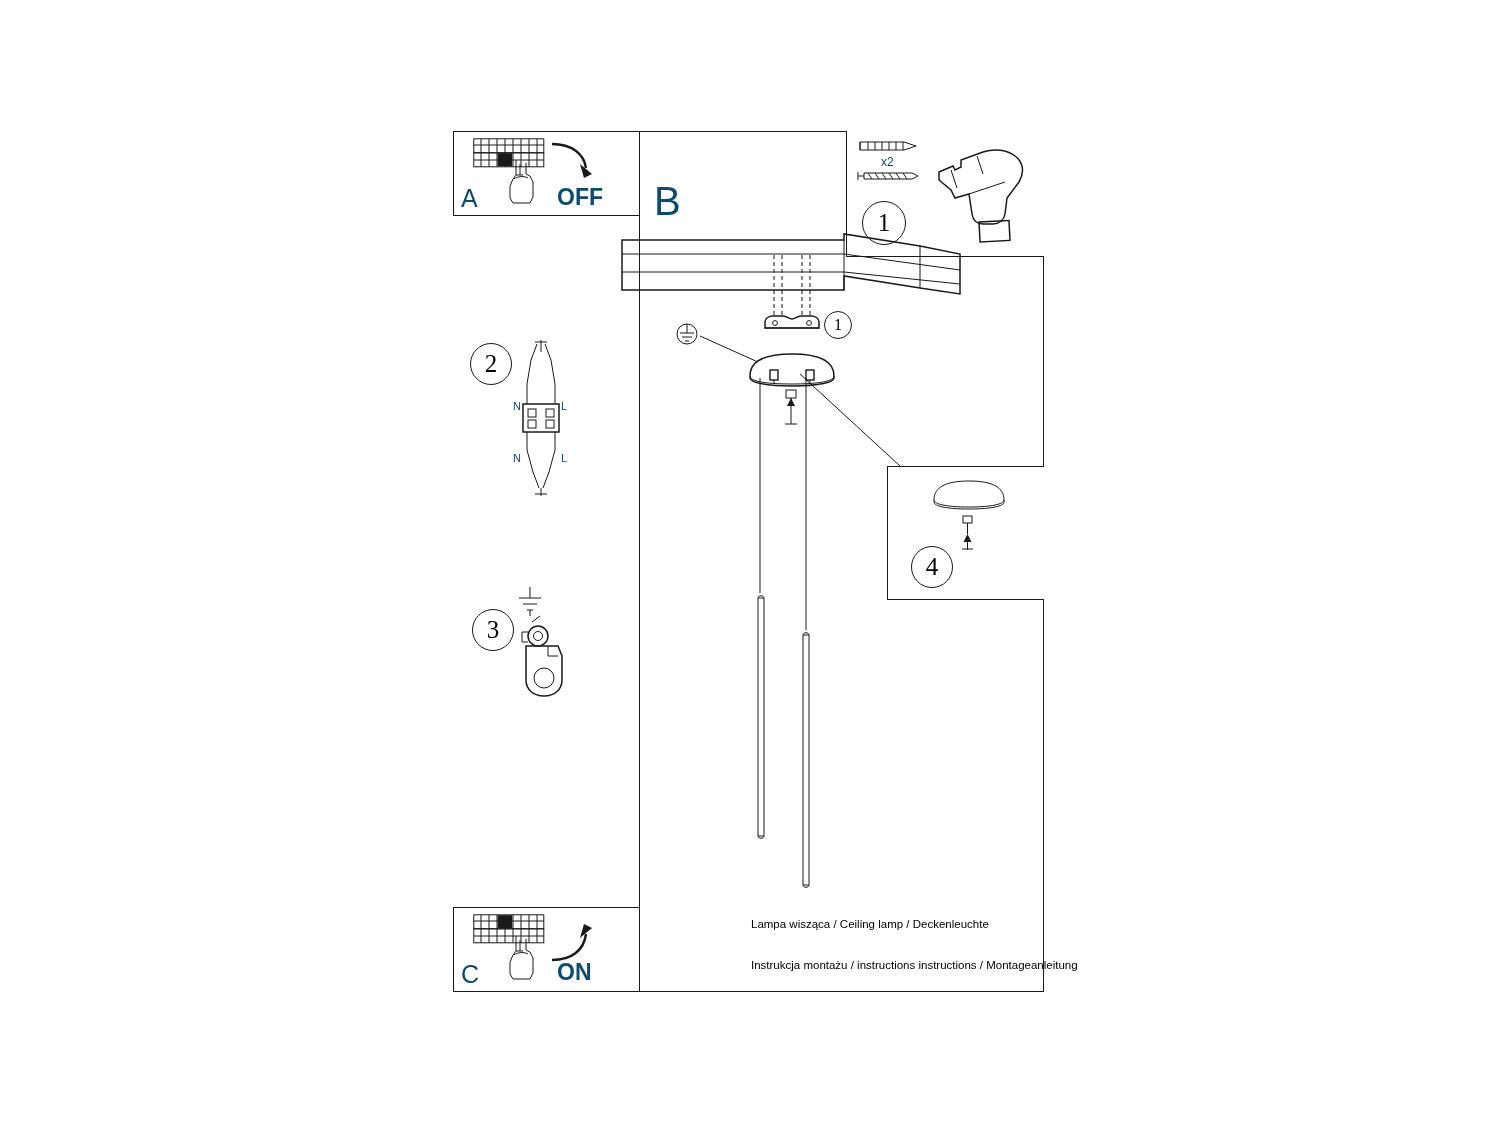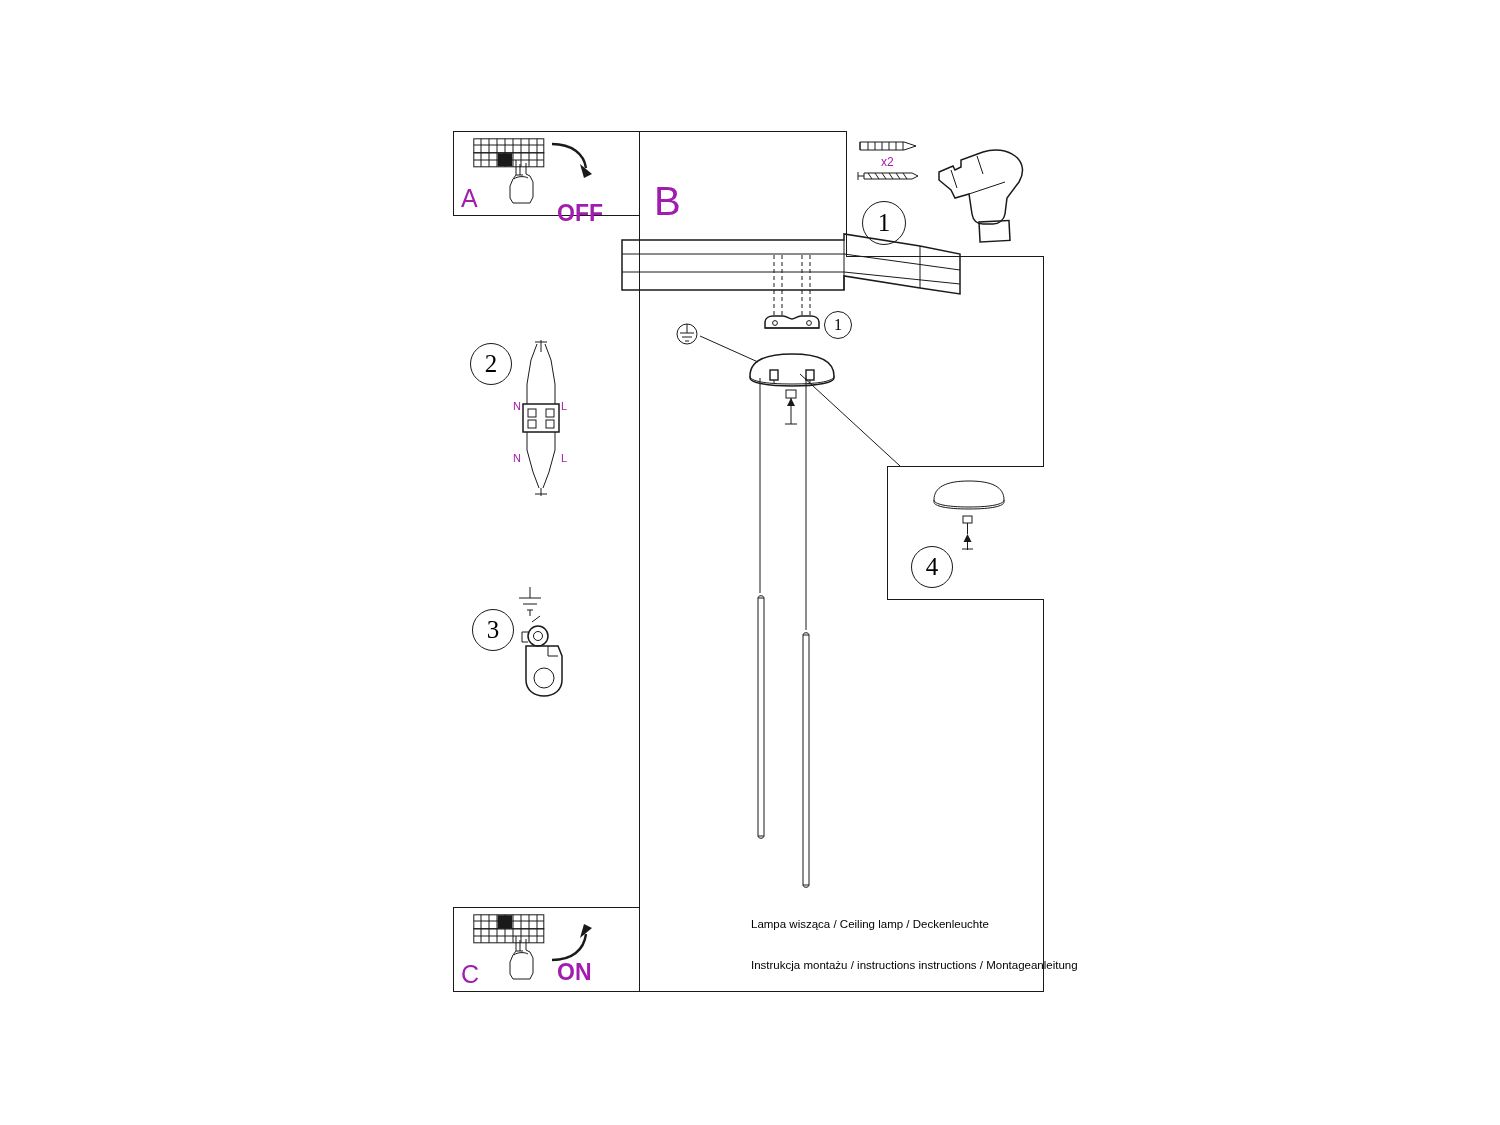--- a/index.html
+++ b/index.html
@@ -24,21 +24,21 @@
   .abs { position: absolute; }
   .box {
     position: absolute;
     border: 1.6px solid #1a1a1a;
     box-sizing: border-box;
     background: #ffffff;
   }
   .lbl {
     position: absolute;
     font-family: "Liberation Sans", sans-serif;
-    color: #a21caf;
+    color: #0c4a6e;
     white-space: nowrap;
   }
   .circ {
     position: absolute;
     border: 1.6px solid #1a1a1a;
     border-radius: 50%;
     box-sizing: border-box;
     display: flex;
     align-items: center;
     justify-content: center;
@@ -101,21 +101,21 @@
     </svg>
   </div>
 
   <div class="abs" style="left:548px; top:140px;">
     <svg width="44" height="42" viewBox="0 0 44 42">
       <path class="stroke" style="stroke-width:2.4" d="M4 4 C24 4 36 14 38 28"></path>
       <polygon class="fillblack" points="32,24 44,34 36,38"></polygon>
     </svg>
   </div>
 
-  <div class="lbl" style="left:557px; top:184px; font-size:23px; font-weight:700;margin-top:16px;">OFF</div>
+  <div class="lbl" style="left:557px; top:184px; font-size:23px; font-weight:700;">OFF</div>
 
   <div class="box" style="left:639px; top:131px; width:405px; height:861px; border-left:1.6px solid #1a1a1a;">
   </div>
 
   <div class="lbl big-letter" style="left:654px; top:179px; font-size:40px;">B</div>
 
   <div class="box" style="left:846px; top:131px; width:198px; height:126px; border-top:none; border-right:none;">
   </div>
 
   <div class="abs" style="left:858px; top:138px;">

